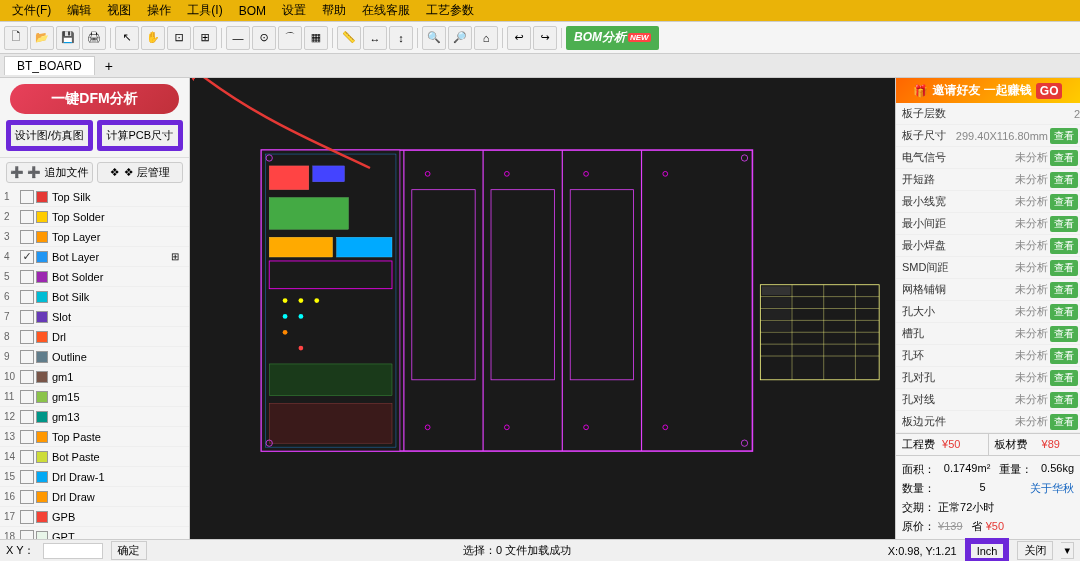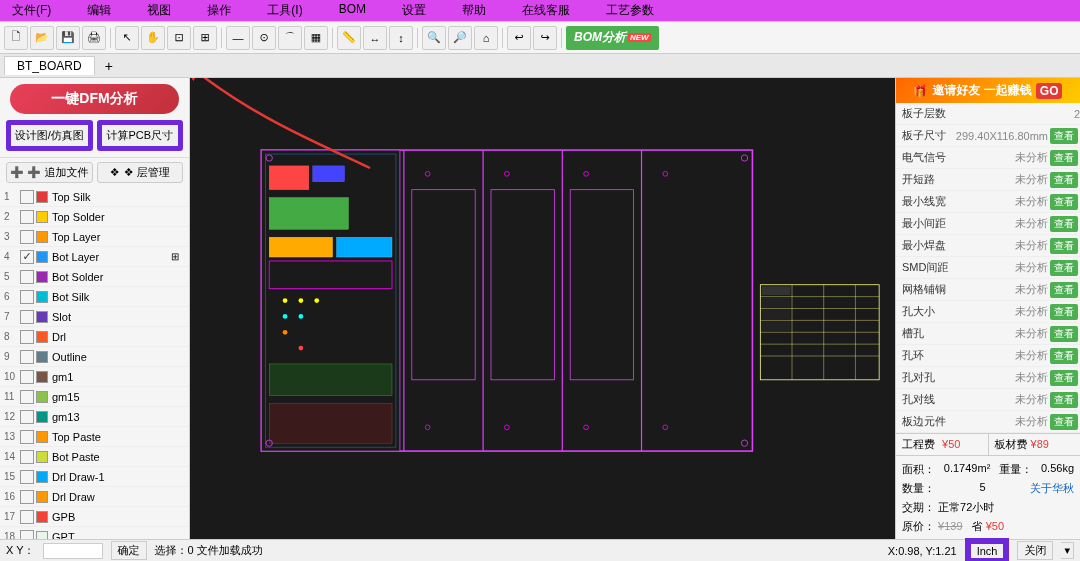--- a/index.html
+++ b/index.html
@@ -1,19 +1,19 @@
 <!DOCTYPE html>
 <html><head>
   <meta charset="utf-8">
   <style>
     * { box-sizing: border-box; margin: 0; padding: 0; }
     body { font-family: 'Microsoft YaHei', SimHei, Arial, sans-serif; font-size: 12px; background: #c0c0c0; width: 1080px; height: 561px; overflow: hidden; }
 
     
-    #menubar { background: #d946ef; border-bottom: 1px solid #ccc; display: flex; align-items: flex-start; height: 22px; padding: 0 4px; gap: 20px; }
+    #menubar { background: #eab308; border-bottom: 1px solid #ccc; display: flex; align-items: center; height: 22px; padding: 0 4px; }
     .menu-item { padding: 2px 8px; cursor: pointer; font-size: 12px; }
 
     
     #toolbar { background: #f5f5f5; border-bottom: 1px solid #ccc; display: flex; align-items: center; height: 32px; padding: 2px 4px; gap: 2px; }
     .tb-btn { width: 24px; height: 24px; border: 1px solid #ccc; background: #f0f0f0; cursor: pointer; display: flex; align-items: center; justify-content: center; font-size: 11px; border-radius: 2px; }
     .tb-sep { width: 1px; height: 20px; background: #ccc; margin: 0 2px; }
     .tb-bom { background: #4CAF50; color: white; padding: 2px 8px; border: none; border-radius: 2px; font-size: 12px; font-weight: bold; cursor: pointer; height: 24px; display: flex; align-items: center; font-style: italic; }
 
     
     #tabbar { background: #e8e8e8; border-bottom: 1px solid #ccc; display: flex; align-items: center; height: 24px; padding: 0 4px; }
@@ -54,21 +54,21 @@
     .fee-cell:last-child { border-right: none; }
     .highlight-red { color: #e53935; }
     .highlight-blue { color: #1565C0; }
     .strikethrough { text-decoration: line-through; color: #999; }
     .invite-banner { background: linear-gradient(135deg, #ff6600, #ffcc00); color: white; padding: 4px 8px; font-size: 12px; font-weight: bold; display: flex; align-items: center; justify-content: center; gap: 4px; }
 
     
     #statusbar { background: #f0f0f0; border-top: 1px solid #ccc; height: 22px; display: flex; align-items: center; padding: 0 6px; font-size: 11px; gap: 8px; }
     .sb-input { width: 60px; height: 16px; border: 1px solid #ccc; padding: 1px 3px; font-size: 11px; }
     .sb-confirm { background: #f0f0f0; border: 1px solid #ccc; padding: 1px 6px; font-size: 11px; cursor: pointer; }
-    .sb-status { flex: 1; text-align: left; }
+    .sb-status { flex: 1; text-align: center; }
     .sb-pos { margin-left: auto; }
     .sb-unit { background: #f0f0f0; border: 6px solid #6d28d9; padding: 1px 6px; font-size: 11px; cursor: pointer; }
     .sb-close { background: #f0f0f0; border: 1px solid #ccc; padding: 1px 6px; font-size: 11px; cursor: pointer; }
     .sb-arrow { background: #f0f0f0; border: 1px solid #ccc; border-left: none; padding: 1px 3px; font-size: 11px; cursor: pointer; }
 
     
     .new-badge { background: #ff4444; color: white; font-size: 8px; padding: 0 2px; border-radius: 2px; vertical-align: super; text-align: right; }
   </style>
 </head>
 <body>
@@ -421,21 +421,21 @@
         </div>
       </div>
 
     <div class="fee-row">
       <div class="fee-cell">
         <span>工程费</span>
         <span class="highlight-red" style="margin-left:4px;">¥50</span>
       </div>
       <div class="fee-cell">
         <span>板材费</span>
-        <span class="highlight-red" style="margin-left:0;">¥89</span>
+        <span class="highlight-red" style="margin-left:11px;">¥89</span>
       </div>
     </div>
 
     <div class="rp-section">
       <div style="display:flex; justify-content:space-between; font-size:11px; padding:2px 0;">
         <span>面积：</span>
         <span>0.1749m²</span>
         <span>重量：</span>
         <span>0.56kg</span>
       </div>

